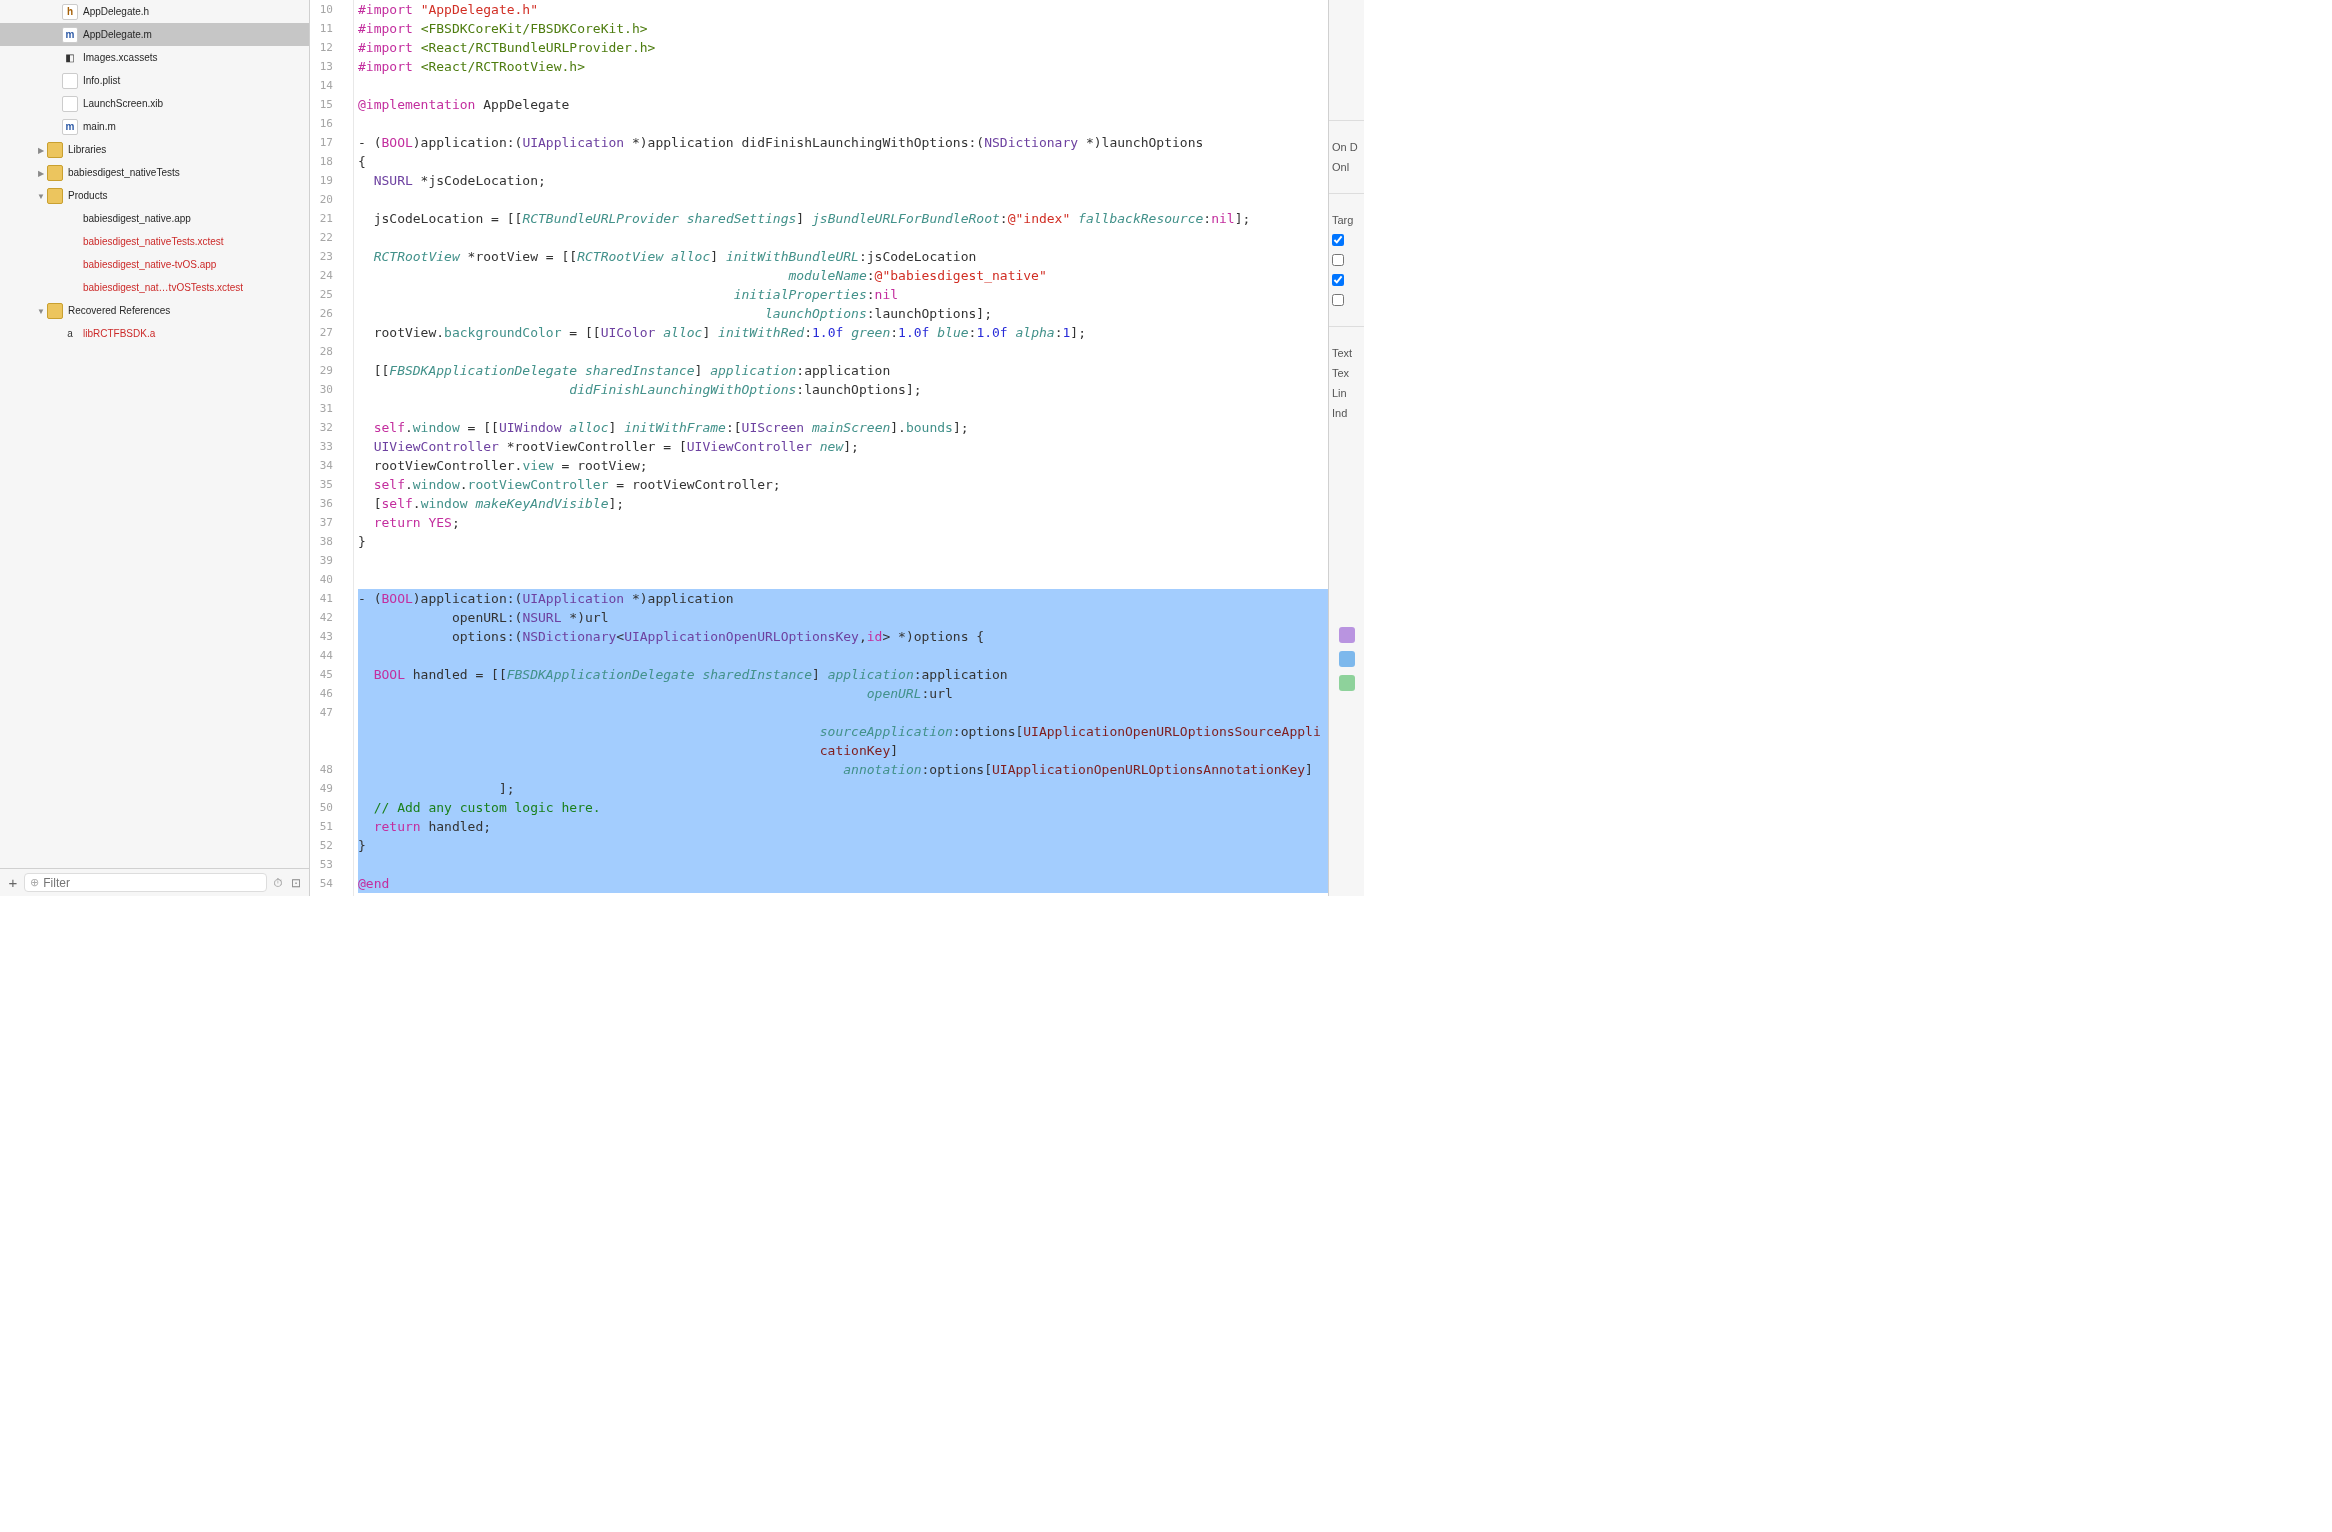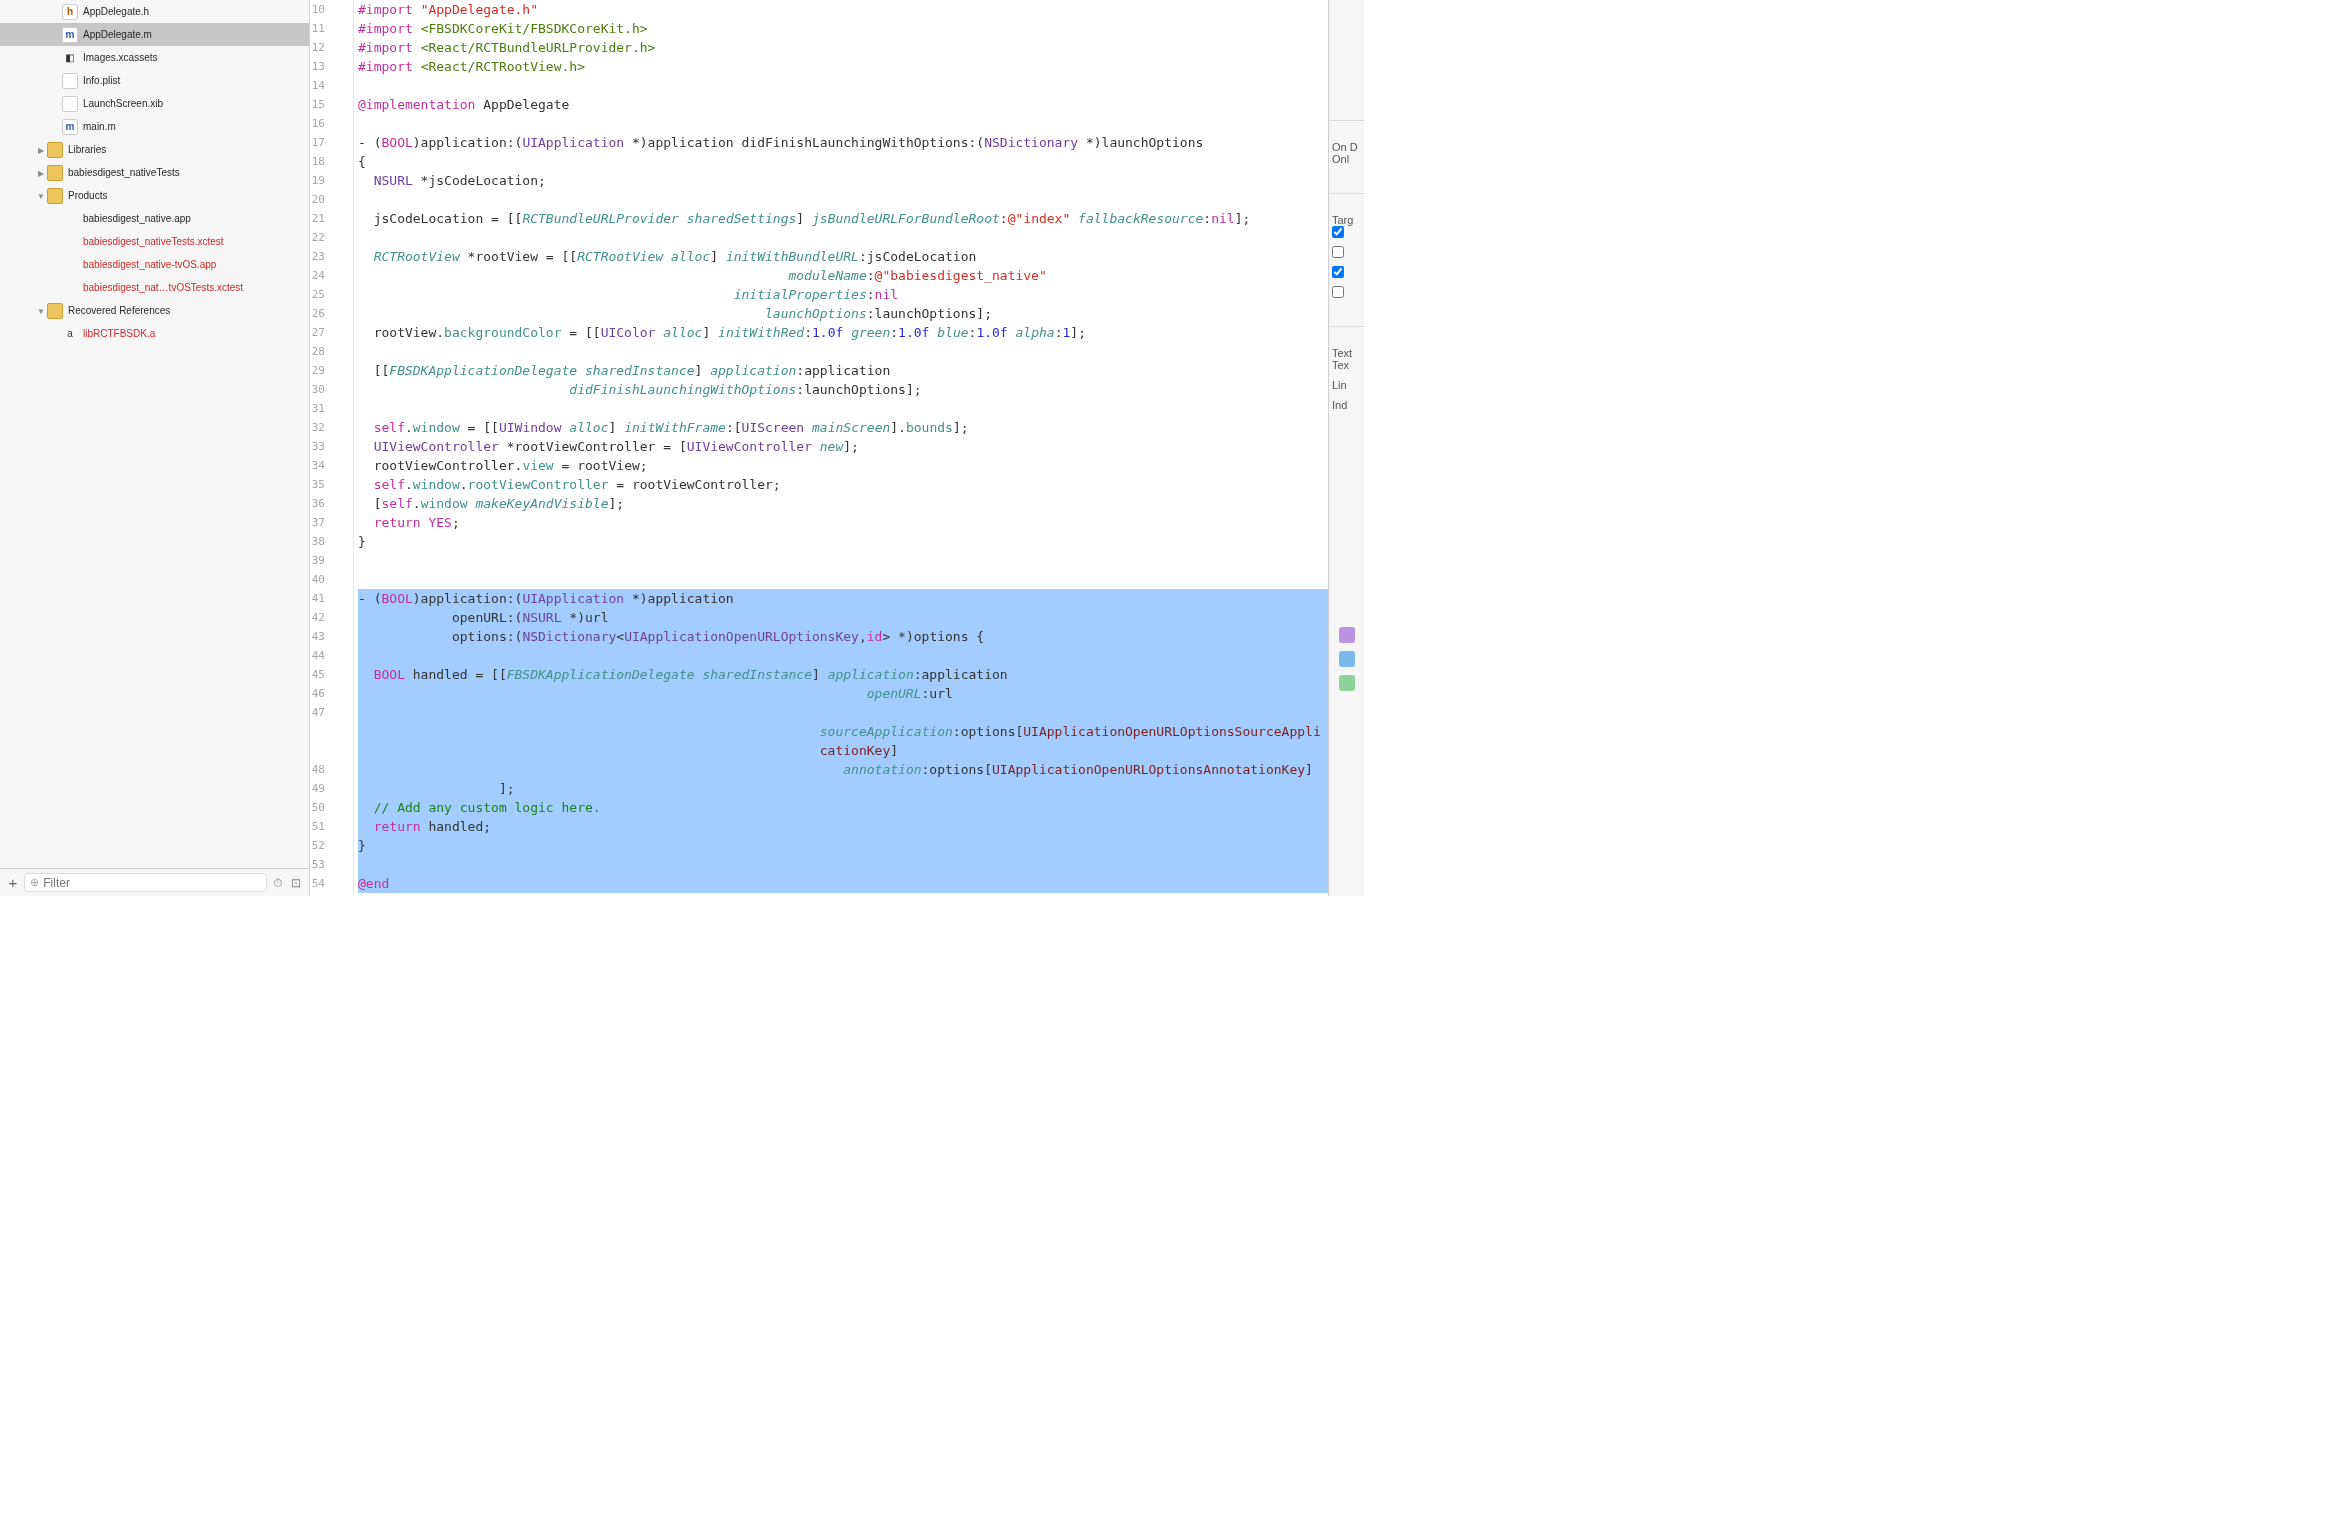--- a/index.html
+++ b/index.html
@@ -95,21 +95,21 @@
   overflow: hidden;
   font-family: Menlo, Monaco, "SF Mono", monospace;
   font-size: 13px;
   line-height: 19px;
 }
 .gutter {
   width: 44px;
   text-align: right;
   color: #a6a6a6;
   background: #fff;
-  padding-right: 28px;
+  padding-right: 20px;
   padding-top: 0;
   user-select: none;
   border-right: 1px solid #e8e8e8;
 }
 .gutter div { height: 19px; font-size: 11px; }
 .code {
   flex: 1;
   padding-left: 4px;
   white-space: pre;
   overflow-x: hidden;
@@ -130,21 +130,21 @@
   width: 36px;
   min-width: 36px;
   border-left: 1px solid #d0d0d0;
   background: #f6f6f6;
   font-size: 11px;
   color: #555;
   overflow: hidden;
   padding-top: 120px;
 }
 .rightpanel .sect { border-top: 1px solid #ddd; padding: 20px 3px; }
-.rightpanel .row { display:flex; align-items:flex-start; height:20px; gap:3px;}
+.rightpanel .row { display:flex; align-items:flex-end; height:20px; gap:3px;}
 .rightpanel input[type=checkbox]{width:12px;height:12px;}
 .rightpanel .lbl{ font-size:11px; white-space:nowrap; }
 .rightpanel .ic { width:16px;height:16px;background:#b994e0;border-radius:3px;margin:8px auto;}
 </style>
 </head>
 <body>
 
 <div class="sidebar">
   <div class="navigator" id="nav">
       <div class="nav-item indent-2">

